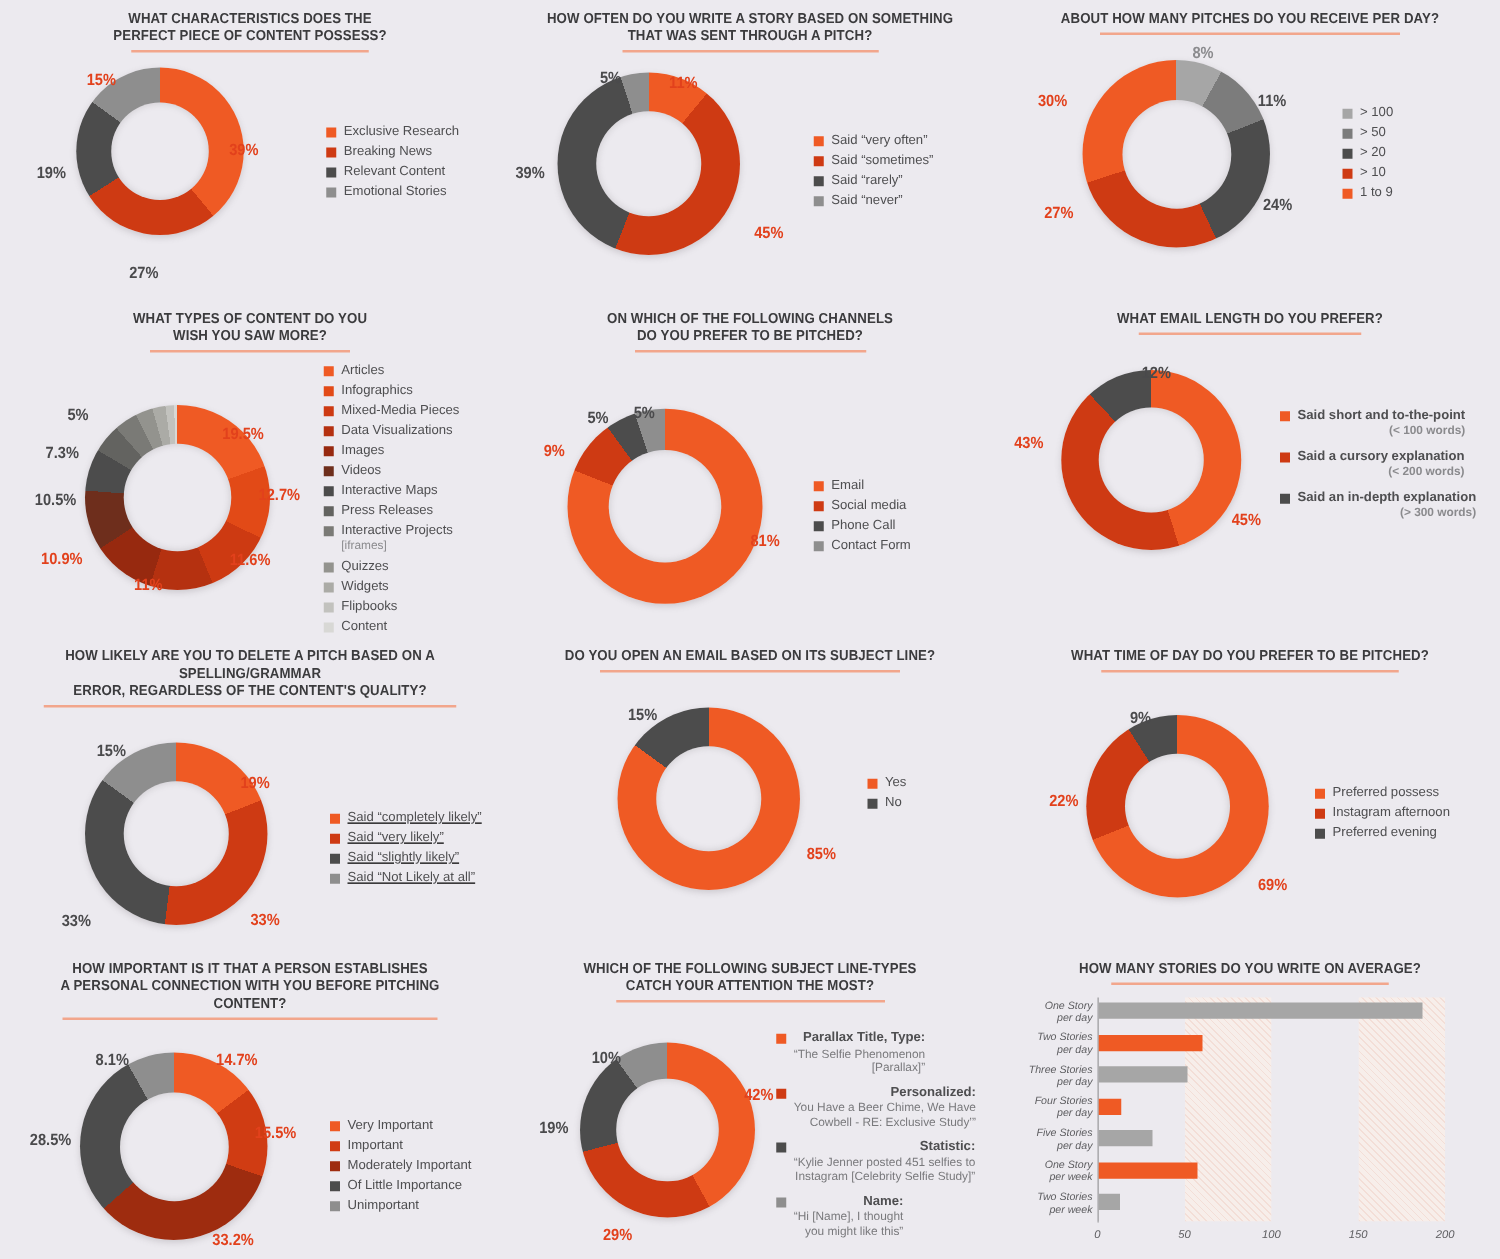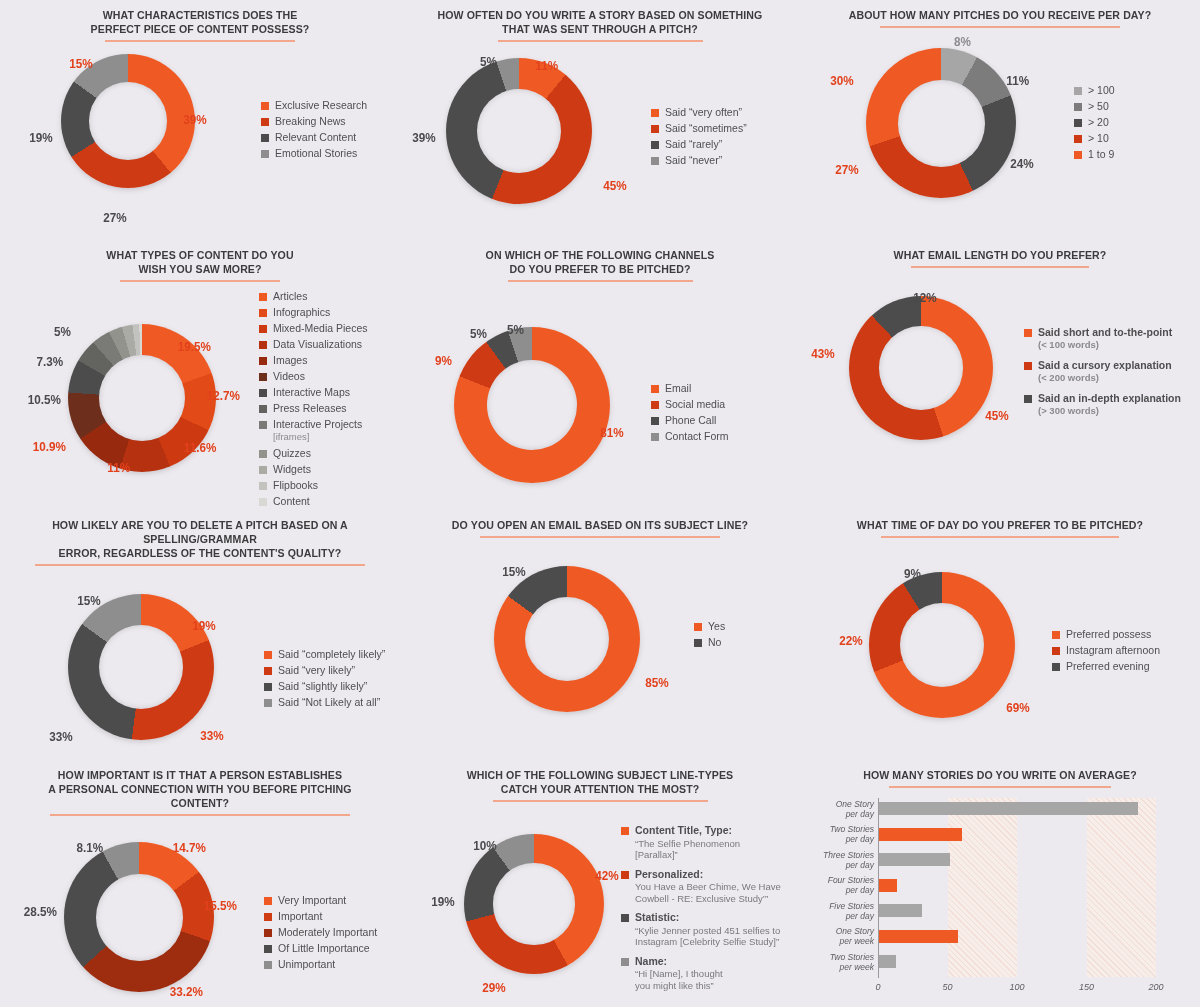--- a/index.html
+++ b/index.html
@@ -73,21 +73,21 @@
   }
   .swatch {
     width: 8px; height: 8px; flex: 0 0 8px;
     margin-top: 3px; margin-right: 6px;
   }
   .legend-text {
     font-size: 10.5px; color: #4e4e50; line-height: 12.5px;
     font-family: "Liberation Sans", sans-serif;
   }
   .legend-text .sub { display:block; color:#8a8a8d; font-size: 9.5px; }
-  .legend.bold .legend-text { font-weight: bold; }
+  .legend.bold .legend-text { font-weight: bold; text-align: right; }
   .legend-desc {
     font-size: 9.5px; color: #79797c; line-height: 11.5px;
     font-weight: normal; display:block; margin-top:1px;
   }
   .barrow { position: absolute; display:flex; align-items:center; }
   .barlabel {
     position:absolute; right: 100%; margin-right: 5px;
     text-align: right; font-size: 8.5px; color: #5d5d60; line-height:10px;
     width: 70px; white-space: nowrap;
   }
@@ -362,21 +362,21 @@
     </div>
     <div class="uline" style="width:330px"></div>
     <div class="chart-area">
       <div class="donut-wrap" style="left:62px; top:28px;">
         <div class="donut" id="d6" style="width: 146px; height: 146px; background: conic-gradient(rgb(239, 90, 36) 0deg, rgb(239, 90, 36) 68.4deg, rgb(206, 58, 19) 68.4deg, rgb(206, 58, 19) 187.2deg, rgb(76, 76, 76) 187.2deg, rgb(76, 76, 76) 306deg, rgb(142, 142, 142) 306deg, rgb(142, 142, 142) 360deg);"></div>
       </div>
       <div class="dlabel orange" style="left:185px; top:52px;">19%</div>
       <div class="dlabel orange" style="left:193px; top:162px;">33%</div>
       <div class="dlabel dark" style="left:42px; top:163px;">33%</div>
       <div class="dlabel dark" style="left:70px; top:27px;">15%</div>
-      <div class="legend" style="left:258px; top:82px;">
+      <div class="legend" style="left:258px; top:82px;text-decoration:underline;">
         <div class="legend-item">
             <span class="swatch" style="background:#ef5a24"></span>
             <span class="legend-text">Said “completely likely”</span>
           </div>
         <div class="legend-item">
             <span class="swatch" style="background:#ce3a13"></span>
             <span class="legend-text">Said “very likely”</span>
           </div>
         <div class="legend-item">
             <span class="swatch" style="background:#4c4c4c"></span>
@@ -493,21 +493,21 @@
       <div class="donut-wrap" style="left:58px; top:32px;">
         <div class="donut" id="d10" style="width: 140px; height: 140px; background: conic-gradient(rgb(239, 90, 36) 0deg, rgb(239, 90, 36) 151.2deg, rgb(206, 58, 19) 151.2deg, rgb(206, 58, 19) 255.6deg, rgb(76, 76, 76) 255.6deg, rgb(76, 76, 76) 324deg, rgb(142, 142, 142) 324deg, rgb(142, 142, 142) 360deg);"></div>
       </div>
       <div class="dlabel orange" style="left:188px; top:66px;">42%</div>
       <div class="dlabel orange" style="left:75px; top:178px;">29%</div>
       <div class="dlabel dark" style="left:24px; top:92px;">19%</div>
       <div class="dlabel dark" style="left:66px; top:36px;">10%</div>
       <div class="legend bold" style="left:215px; top:22px;">
         <div class="legend-item" style="margin-bottom:7px">
             <span class="swatch" style="background:#ef5a24"></span>
-            <span class="legend-text"><span>Content Title, Type:</span><span class="legend-desc">“The Selfie Phenomenon<br>[Parallax]”</span></span>
+            <span class="legend-text"><span>Parallax Title, Type:</span><span class="legend-desc">“The Selfie Phenomenon<br>[Parallax]”</span></span>
           </div>
         <div class="legend-item" style="margin-bottom:7px">
             <span class="swatch" style="background:#ce3a13"></span>
             <span class="legend-text"><span>Personalized:</span><span class="legend-desc">You Have a Beer Chime, We Have<br>Cowbell - RE: Exclusive Study’”</span></span>
           </div>
         <div class="legend-item" style="margin-bottom:7px">
             <span class="swatch" style="background:#4c4c4c"></span>
             <span class="legend-text"><span>Statistic:</span><span class="legend-desc">“Kylie Jenner posted 451 selfies to<br>Instagram [Celebrity Selfie Study]”</span></span>
           </div>
         <div class="legend-item">

